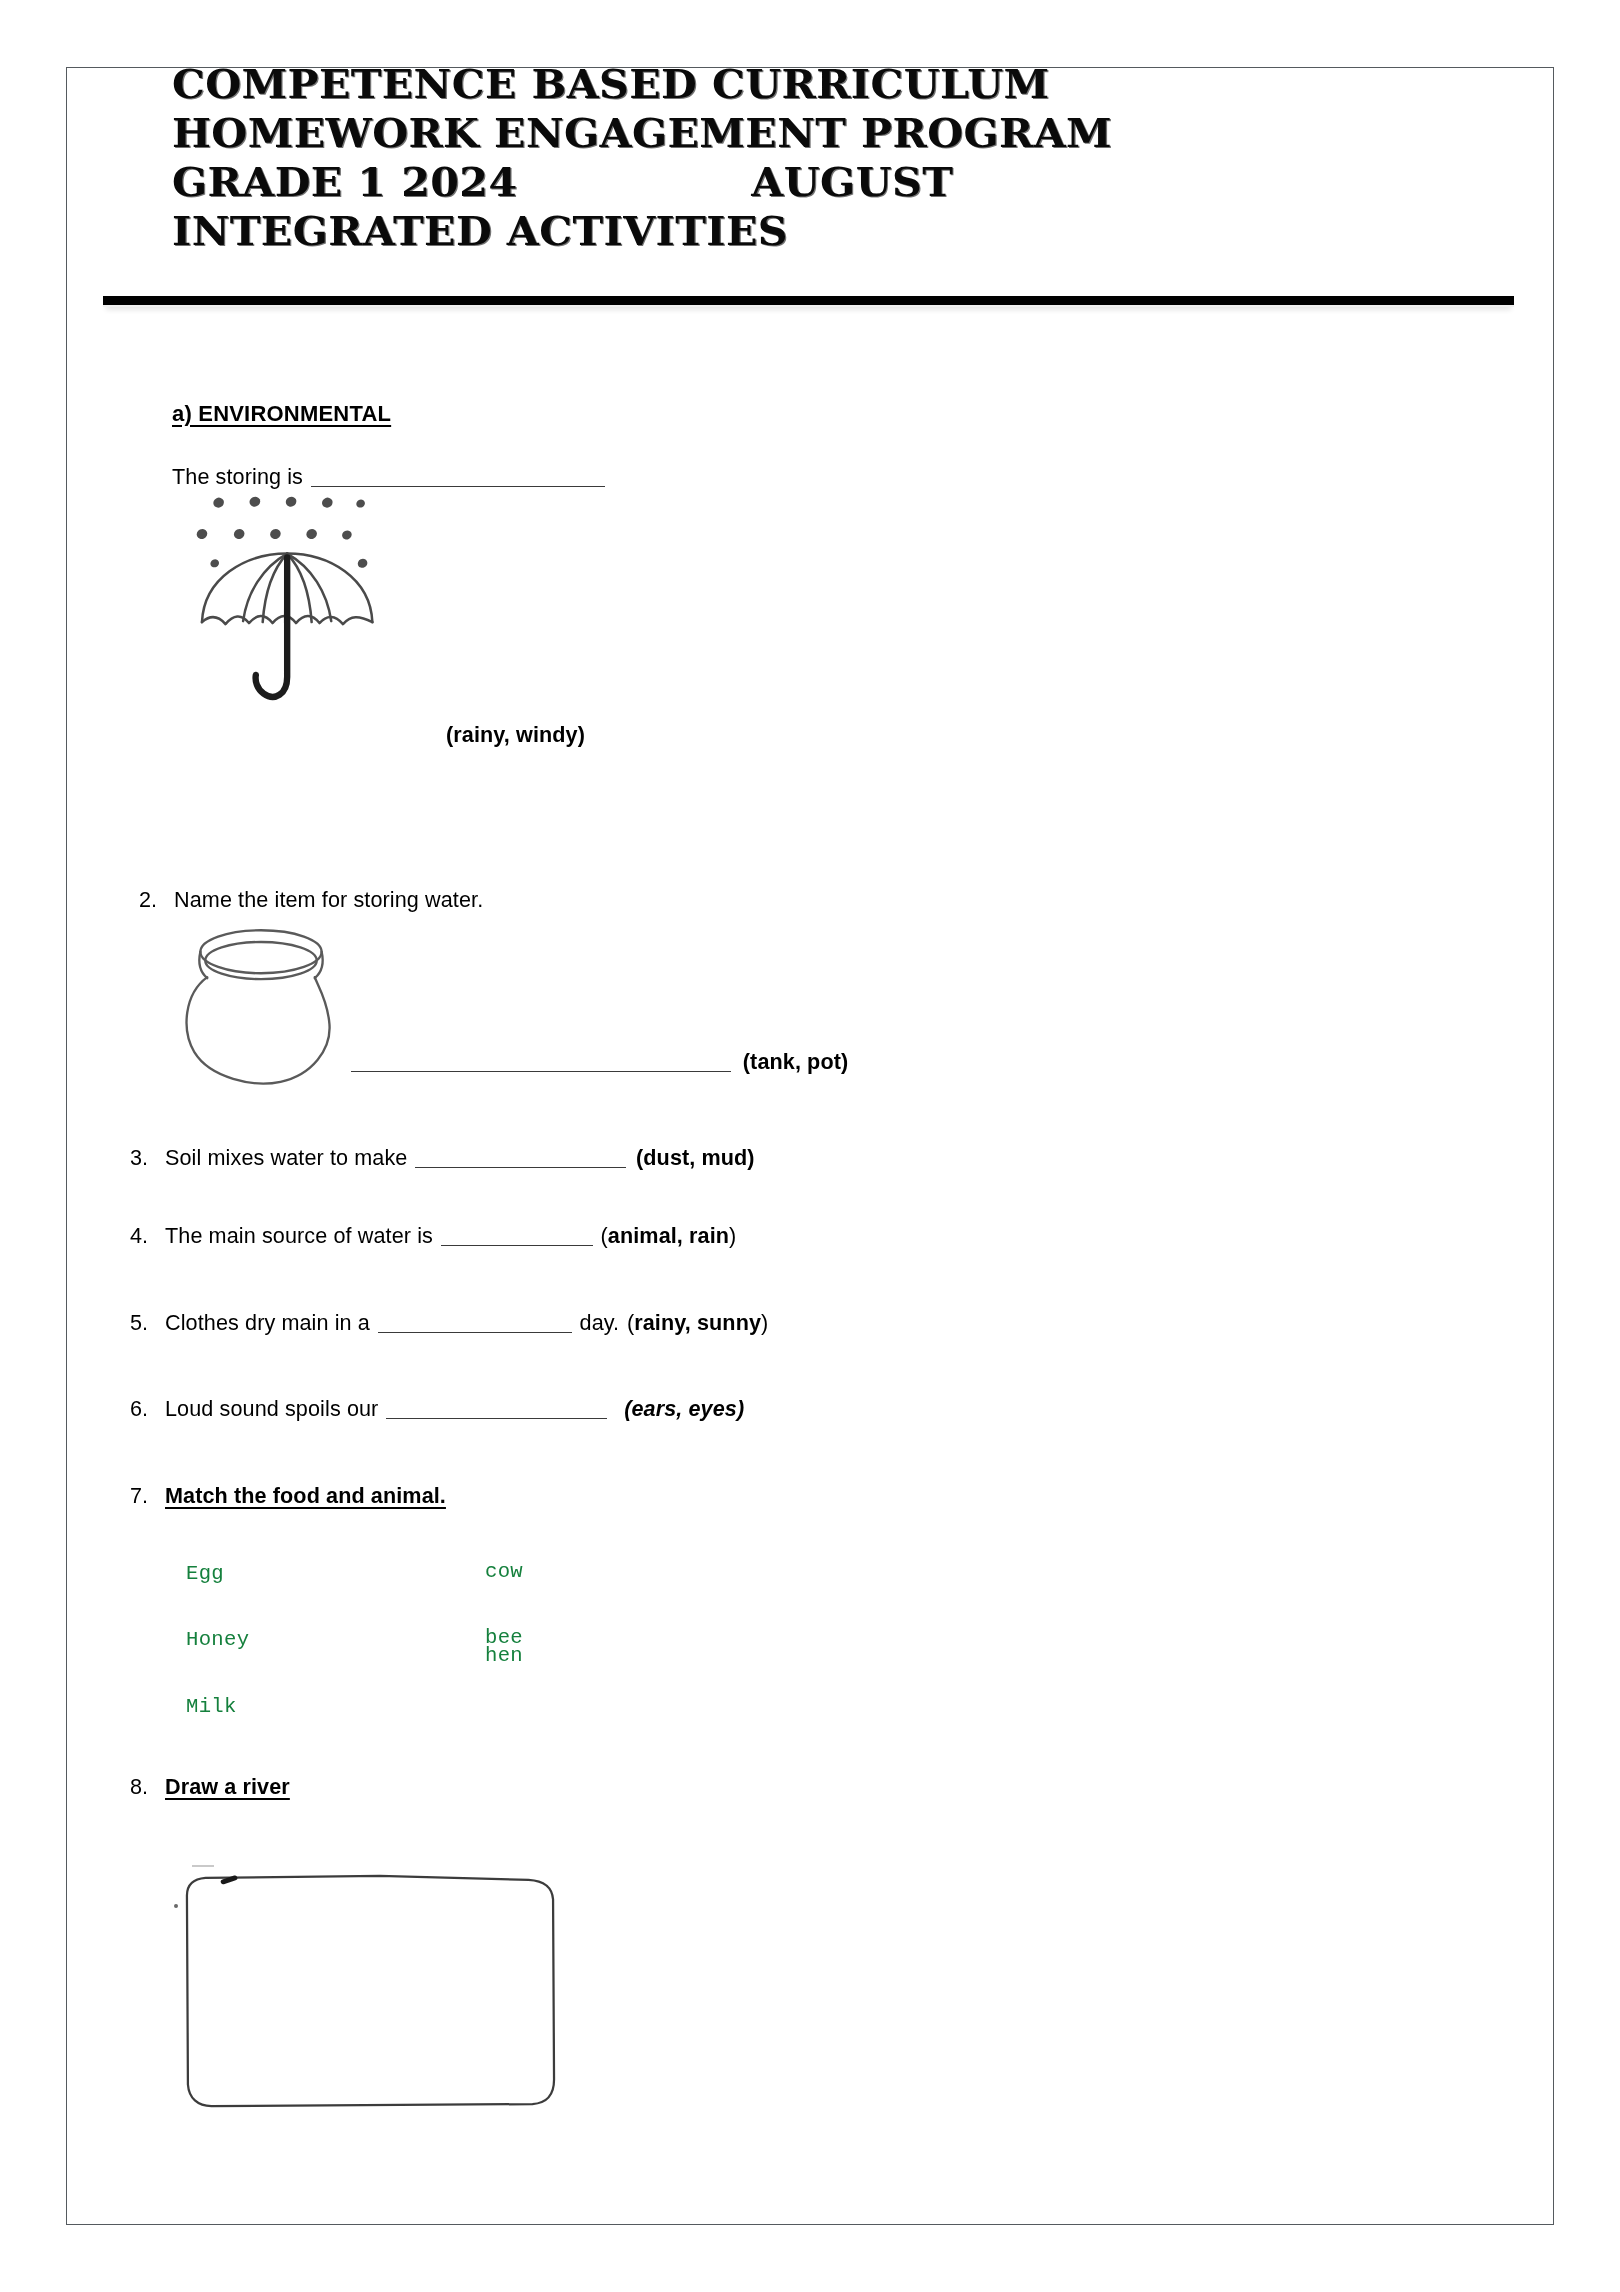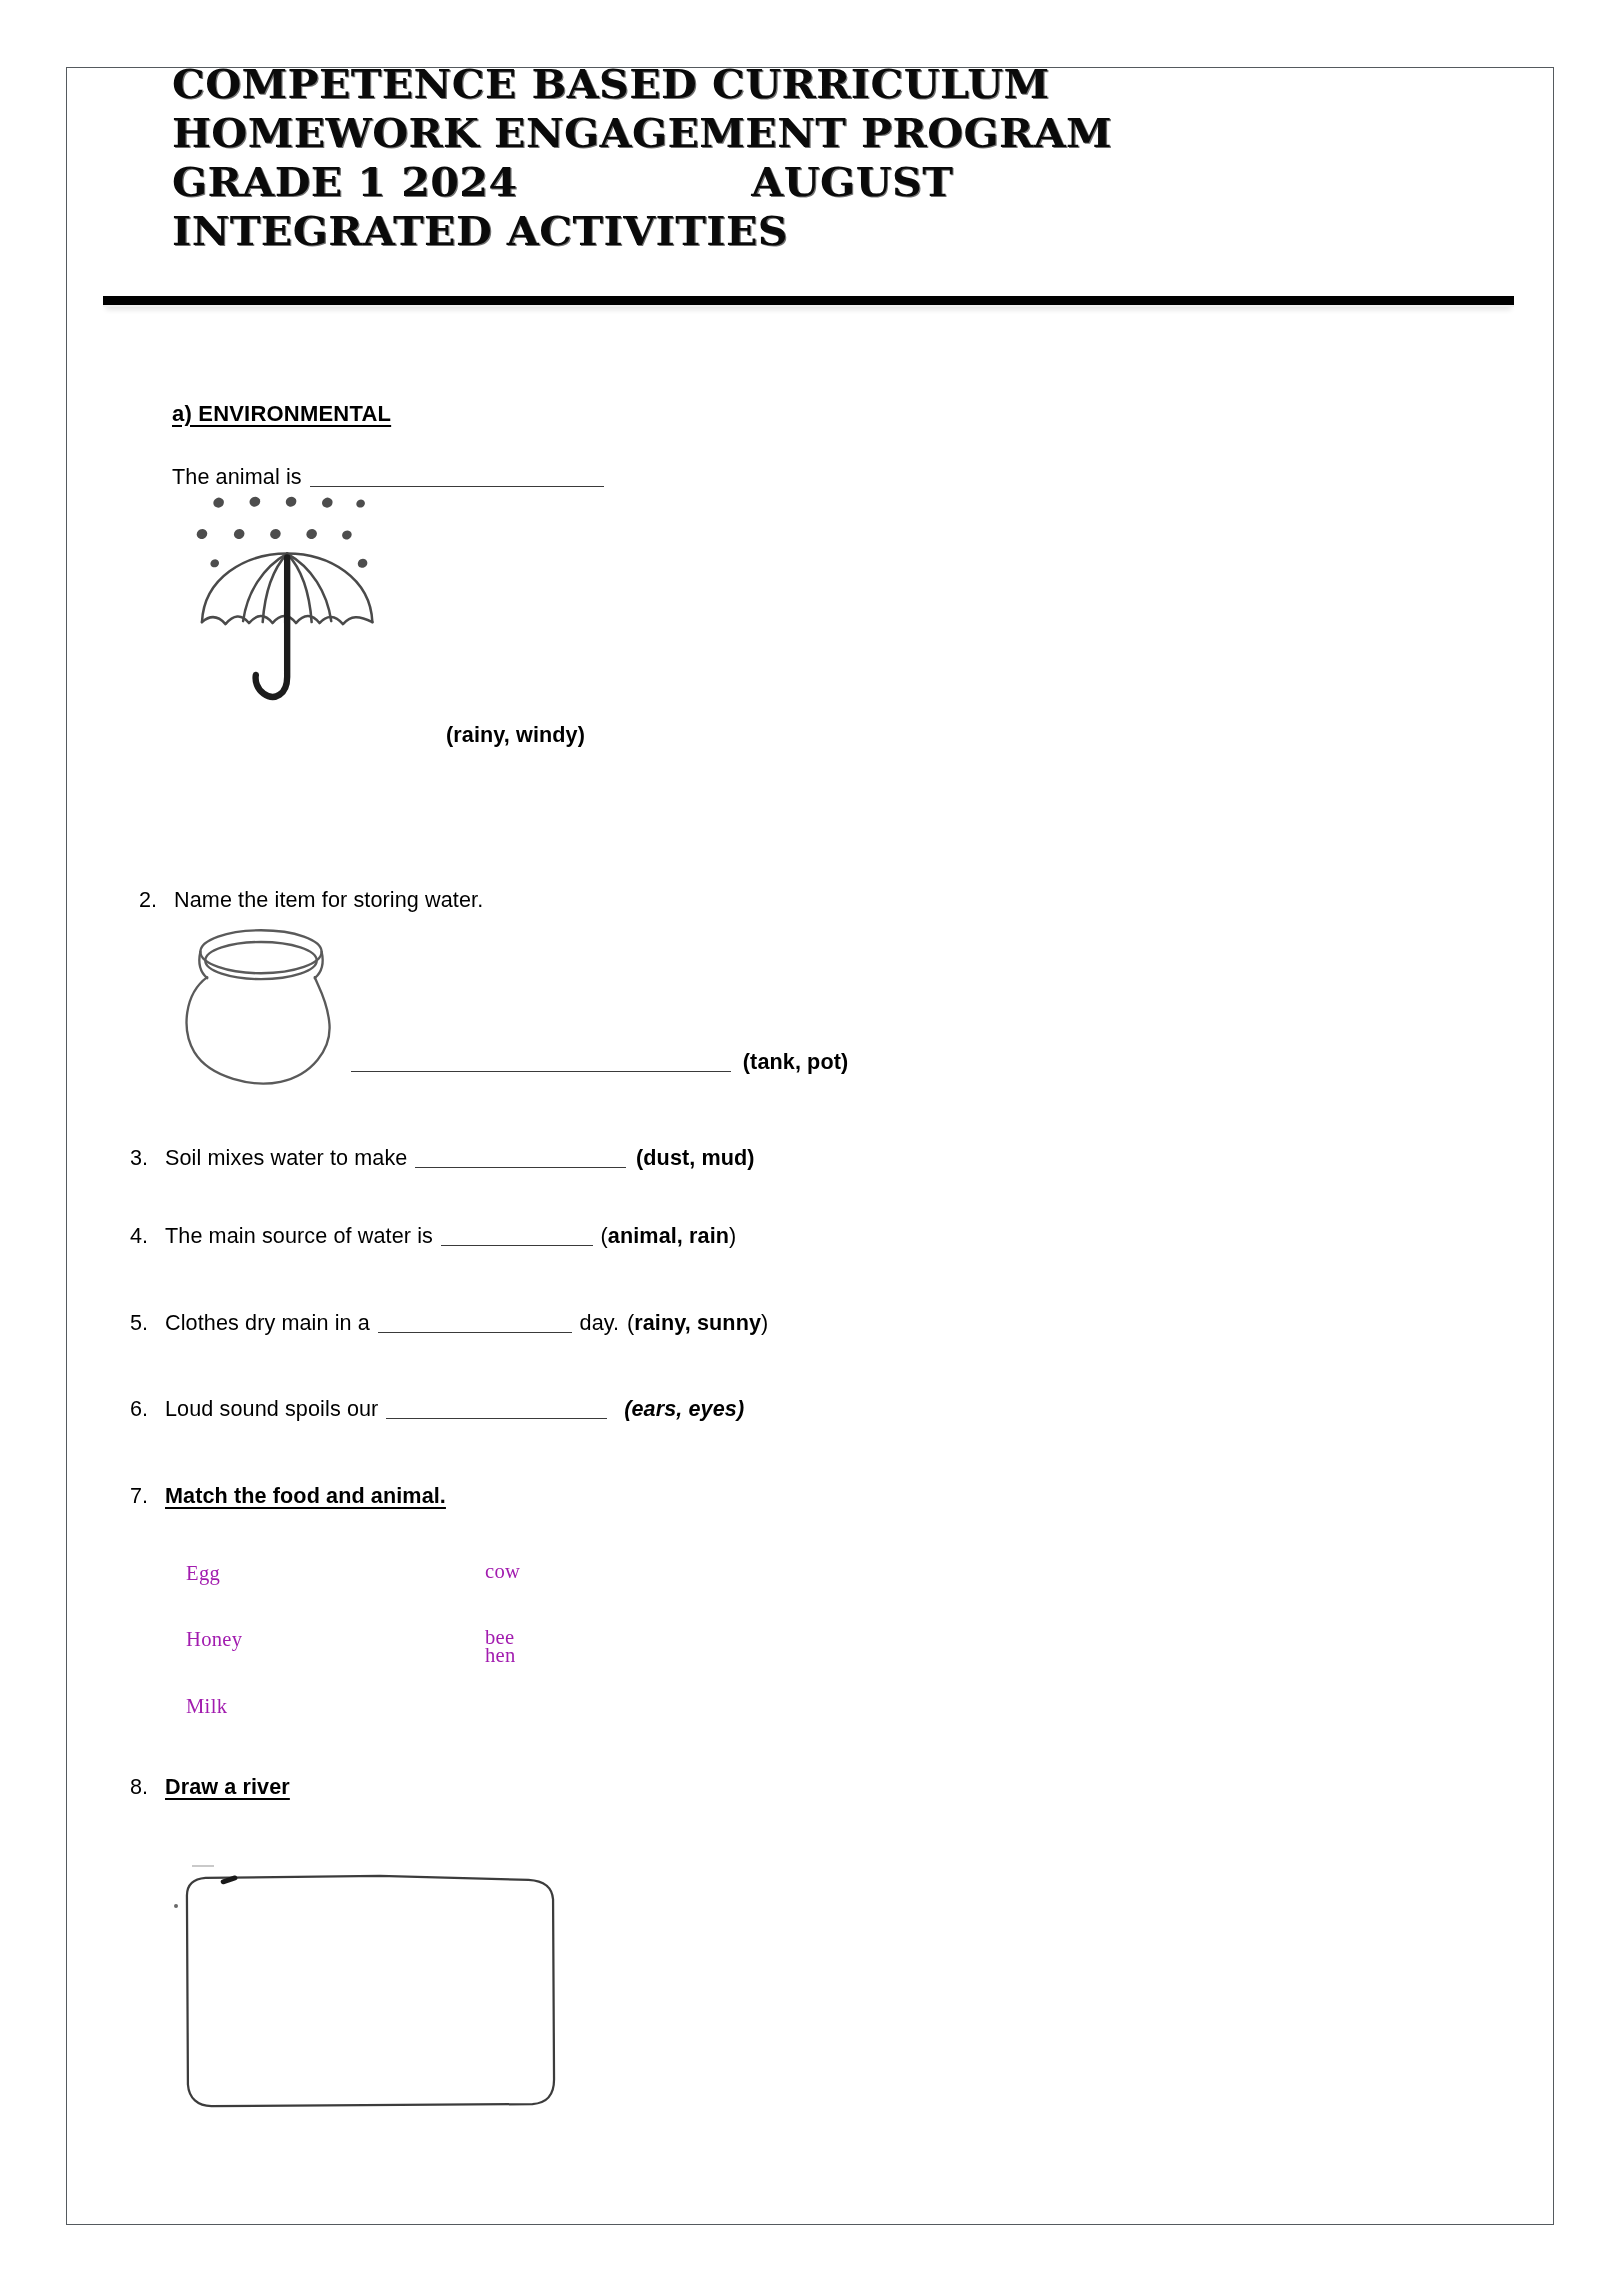--- a/index.html
+++ b/index.html
@@ -100,23 +100,23 @@
   }
   .u-head {
     font-weight: 700;
     text-decoration: underline;
     text-underline-offset: 3.9px;
   }
 
   
   .match-word {
     position: absolute;
-    font-family: Liberation Serif, serif;
+    font-family: Liberation Mono, monospace;
     font-size: 20.6px;
-    color: #a21caf;
+    color: #15803d;
     letter-spacing: 0.3px;
     white-space: nowrap;
   }
 
   
   .art {
     position: absolute;
   }
   .draw-box {
     position: absolute;
@@ -152,21 +152,21 @@
   <div class="hdr-line">COMPETENCE BASED CURRICULUM</div>
   <div class="hdr-line">HOMEWORK ENGAGEMENT PROGRAM</div>
   <div class="hdr-line"><span>GRADE 1 2024</span><span class="gap-aug"></span><span>AUGUST</span></div>
   <div class="hdr-line">INTEGRATED ACTIVITIES</div>
 </div>
 <div class="header-rule"></div>
 
 <div class="sec-head" style="left:172px; top:401px;">a) ENVIRONMENTAL</div>
 
 <div class="qline" style="left:172px; top:462px;">
-  <span>The animal is</span><span class="blank" style="width:294px; margin-left:7.8px;"></span>
+  <span>The storing is</span><span class="blank" style="width:294px; margin-left:7.8px;"></span>
 </div>
 
 <svg class="art" style="left:186px; top:485px;" width="265" height="235" viewBox="0 0 270 240">
   <g fill="#4d4d4d">
 
     <ellipse cx="33" cy="18" rx="5.5" ry="5" transform="rotate(-25 33 18)"></ellipse>
     <ellipse cx="70" cy="17" rx="5.5" ry="5" transform="rotate(-25 70 17)"></ellipse>
     <ellipse cx="107" cy="17" rx="5.5" ry="5" transform="rotate(-25 107 17)"></ellipse>
     <ellipse cx="144" cy="18" rx="5.5" ry="5" transform="rotate(-25 144 18)"></ellipse>
     <ellipse cx="178" cy="19" rx="4.5" ry="4" transform="rotate(-25 178 19)"></ellipse>

